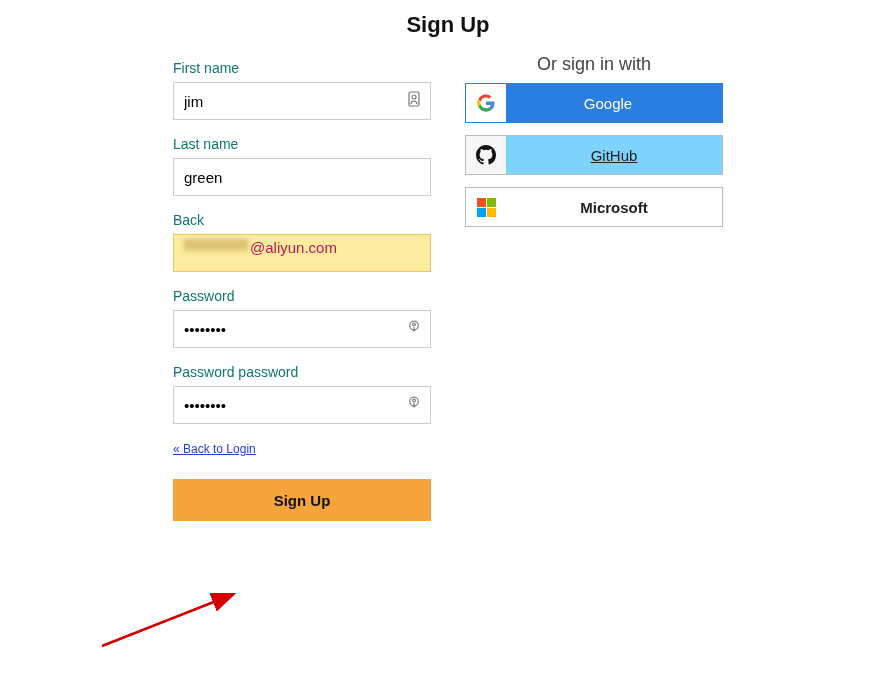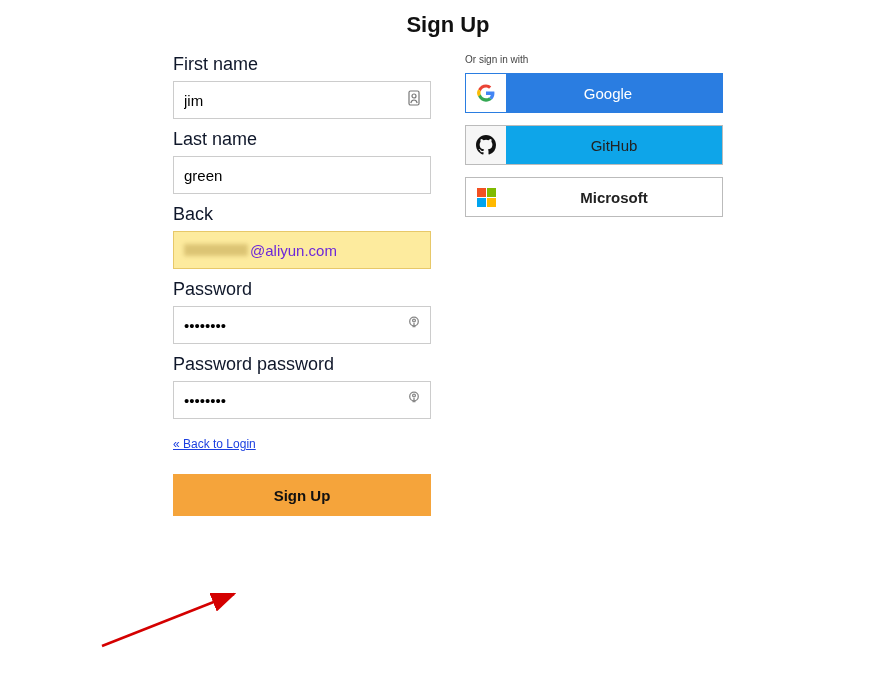--- a/index.html
+++ b/index.html
@@ -27,39 +27,38 @@
     justify-content: center;
   }
   .left {
     width: 258px;
     margin-right: 34px;
   }
   .right {
     width: 258px;
   }
   .field-label {
-    font-size: 18px;
-    color: #0f172a;
-    margin: 10px 0 6px 0;
+    font-size: 14px;
+    color: #0f766e;
+    margin: 16px 0 6px 0;
     display: block;
   }
   .text-input {
     width: 100%;
     height: 38px;
     border: 1px solid #ccc;
     padding: 4px 10px;
     font-size: 15px;
     background: #fff;
   }
   .text-input.autofill {
     background: #fdeb9e;
     border-color: #e7c869;
-    color: #6d28d9;
-    display: flex;
-    align-items: center;
+    color: #be185d;
+    display: flex;
   }
   .email-redact {
     display: inline-block;
     width: 64px;
     height: 12px;
     background: #dcc474;
     filter: blur(2px);
     margin-right: 2px;
   }
   .pw-wrap { position: relative; }
@@ -89,21 +88,22 @@
     height: 42px;
     margin-top: 22px;
     background: #f5a43b;
     border: none;
     font-size: 15px;
     font-weight: 700;
     color: #111;
     cursor: pointer;
   }
   .or-label {
-    font-size: 10px;
+    text-align: center;
+    font-size: 18px;
     color: #444;
     margin: 10px 0 8px 0;
   }
   .sso-btn {
     display: flex;
     align-items: center;
     width: 100%;
     height: 40px;
     margin-bottom: 12px;
     border: 1px solid #ccc;
@@ -120,21 +120,21 @@
     justify-content: center;
     background: #fff;
   }
   .sso-label {
     flex: 1;
     text-align: center;
     font-weight: 400;
   }
   .sso-google { background: #2a7de1; color: #fff; border-color: #2a7de1;}
   .sso-google .sso-label { padding-right: 12px; }
-  .sso-github { background: #0ea5e9; color: #222; border-color: #bbb;}
+  .sso-github { background: #7dd3fc; color: #222; border-color: #bbb; text-decoration: underline;}
   .sso-ms { background: #fff; color: #222; border-color: #bbb;}
   .ms-grid {
     display: grid;
     grid-template-columns: 9px 9px;
     grid-template-rows: 9px 9px;
     gap: 1px;
   }
   .ms-grid div:nth-child(1){background:#f25022;}
   .ms-grid div:nth-child(2){background:#7fba00;}
   .ms-grid div:nth-child(3){background:#00a4ef;}

